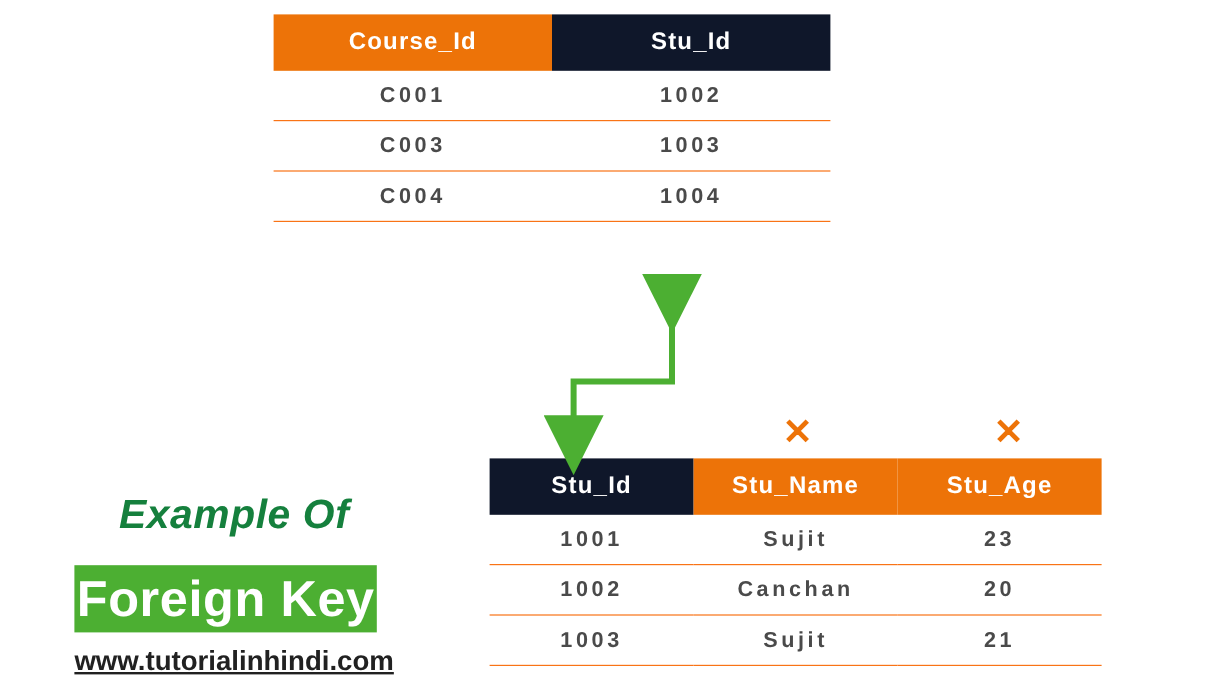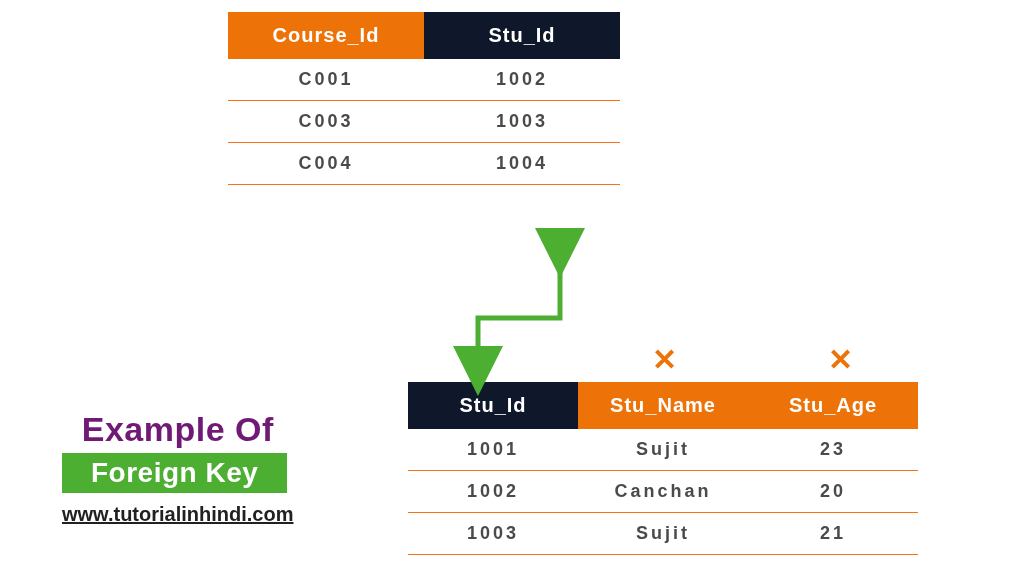--- a/index.html
+++ b/index.html
@@ -17,46 +17,46 @@
   }
   .tbl td {
     padding: 10px 20px; font-size: 18px; font-weight: 600;
     color: #4a4a4a; letter-spacing: 3px; text-align: center;
     border-bottom: 1px solid #f97316;
   }
   .orange { background: #ed7308; }
   .green  { background: #0f172a; }
 
   #course-table { position: absolute; left: 228px; top: 12px; }
-  #course-table th, #course-table td { width: 196px; }
+  #course-table th, #course-table td { width: 232px; }
 
   #student-table { position: absolute; left: 408px; top: 382px; }
   #student-table th { width: 170px; }
   #student-table td { width: 170px; }
 
   .xmark {
     position: absolute; color: #ed7308; font-size: 30px; font-weight: 900;
   }
   #x1 { left: 652px; top: 342px; }
   #x2 { left: 828px; top: 342px; }
 
   #arrow-svg { position: absolute; left: 0; top: 0; pointer-events: none; }
 
   #title-block { position: absolute; left: 62px; top: 410px; }
   #title-line1 {
-    font-size: 34px; font-weight: 800; color: #701a75;
-    text-align: center; letter-spacing: 0.5px;
+    font-size: 34px; font-weight: 800; color: #15803d;
+    text-align: center; letter-spacing: 0.5px; font-style: italic;
   }
   #title-line2 {
     display: inline-block; background: #4caf32; color: #fff;
-    font-size: 28px; font-weight: 800; padding: 4px 29px;
-    letter-spacing: 0.5px; margin-top: 4px;
+    font-size: 42px; font-weight: 800; padding: 4px 2px;
+    letter-spacing: 0.5px; margin-top: 22px;
   }
   #title-url {
-    font-size: 20px; font-weight: 700; color: #212121;
+    font-size: 23px; font-weight: 700; color: #212121;
     text-decoration: underline; margin-top: 10px;
   }
 </style>
 </head>
 <body>
 
 <table class="tbl" id="course-table">
   <thead>
     <tr>
       <th class="orange">Course_Id</th>

